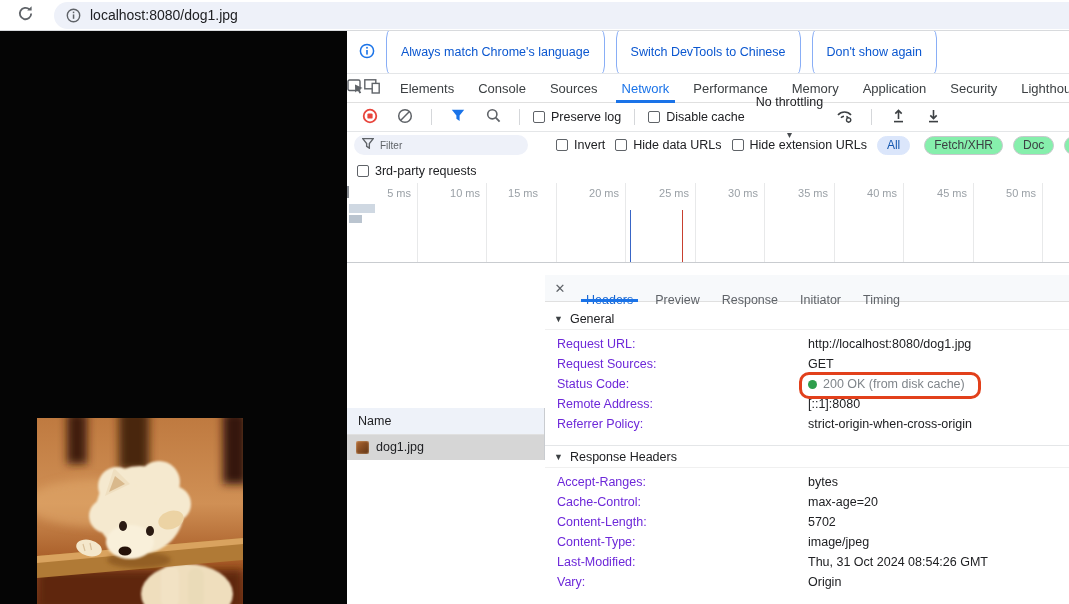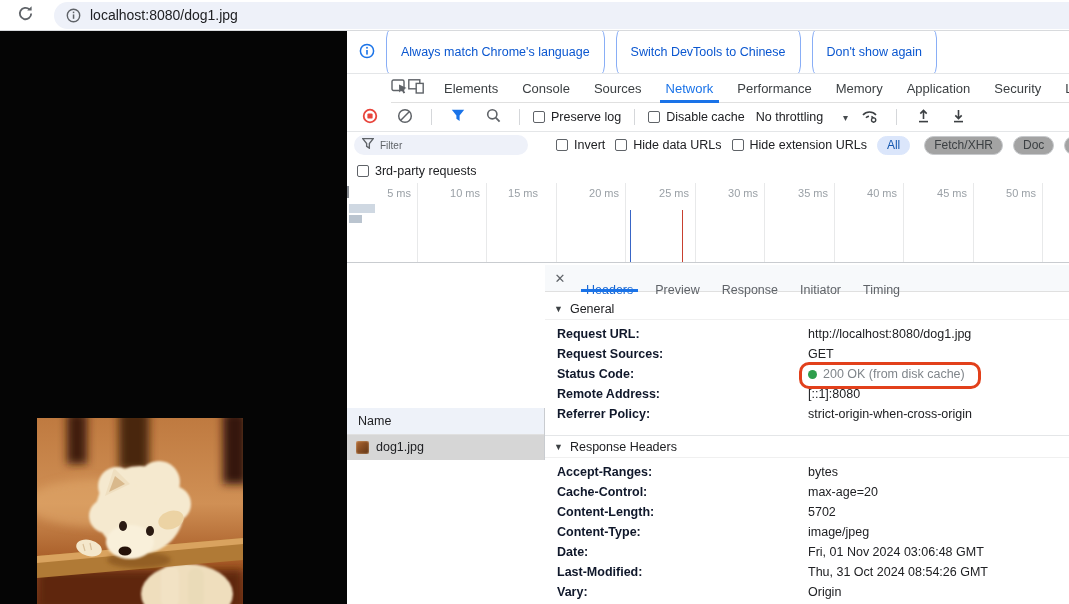--- a/index.html
+++ b/index.html
@@ -26,47 +26,47 @@
 
   
   .notif { height:43px; display:flex; align-items:center; border-bottom:1px solid #e4e6e8;
            padding-left:12px; white-space:nowrap; overflow:hidden; }
   .notif-text { font-size:13px; color:#202124; margin-left:8px; }
   .notif-btn { margin-left:11px; padding:21px 14px; font-size:12.5px; color:#0b57d0;
                border:1px solid #89aef6; border-radius:15px; background:#fff; cursor:pointer;
                white-space:nowrap; flex:0 0 auto; }
 
   
-  .dt-tabs { height:29px; display:flex; align-items:center; border-bottom:1px solid #e0e0e0;margin-left:44px; }
+  .dt-tabs { height:29px; display:flex; align-items:center; border-bottom:1px solid #e0e0e0; }
   .icon-btn { width:26px; height:24px; display:flex; align-items:center; justify-content:center; cursor:pointer; }
   .vdiv { width:1px; height:16px; background:#d5d7da; margin:0 4px; }
   .dt-tab { position:relative; height:29px; line-height:29px; padding:0 12px; font-size:13px;
             color:#3c4043; cursor:pointer; white-space:nowrap; }
   .dt-tab.active { color:#1a73e8; }
   .dt-tab.active::after { content:""; position:absolute; left:6px; right:6px; bottom:0;
             height:3px; background:#1a73e8; }
 
   
   .net-toolbar { height:29px; display:flex; align-items:center; gap:9px;
                  padding-left:10px; border-bottom:1px solid #e4e6e8; }
   .cb { display:inline-block; width:12px; height:12px; border:1.4px solid #5f6368;
         border-radius:2px; background:#fff; flex:0 0 auto; }
   .cb-label { display:flex; align-items:center; gap:6px; cursor:pointer; color:#202124; white-space:nowrap; }
-  .throttle { display:flex; align-items:center; gap:20px; cursor:pointer; margin-left:2px; }
+  .throttle { display:flex; align-items:center; gap:20px; cursor:pointer; margin-left:2px;flex-direction:column; }
   .caret { font-size:10px; color:#474b4f; }
 
   
   .filter-row { height:26px; display:flex; align-items:center; padding-left:7px; gap:10px; }
   .filter-pill { display:flex; align-items:center; width:188px; height:20px; background:#eef1f9;
                  border-radius:10px; padding:0 8px; }
   .filter-pill input { border:none; outline:none; background:transparent; font-size:10px;
                        color:#202124; width:140px; margin-left:6px; font-family:inherit; }
   .filter-pill input::placeholder { color:#5f6368; }
   .chip { height:19px; line-height:17px; padding:0 9px; border-radius:10px; border:1px solid #c7c9cc;
-          background:#a3a3a3; color:#3c4043; font-size:12px; cursor:pointer; white-space:nowrap; }
+          background:#86efac; color:#3c4043; font-size:12px; cursor:pointer; white-space:nowrap; }
   .chip.active { background:#dbe6fb; border-color:#dbe6fb; color:#1558b0; }
   .third-row { height:25px; display:flex; align-items:center; padding-left:10px; }
 
   
   .overview { position:relative; height:80px; border-bottom:1px solid #c9ccd0; overflow:hidden;
               cursor:col-resize; }
   .gridline { position:absolute; top:0; bottom:0; width:1px; background:#e8e9ea; }
   .tick { position:absolute; top:4px; width:60px; text-align:right; font-size:11px; color:#9aa0a6; }
   .marker-blue { position:absolute; top:27px; bottom:0; width:1px; background:#3865c6; }
   .marker-red  { position:absolute; top:27px; bottom:0; width:1px; background:#c8402f; }
@@ -94,21 +94,21 @@
   .d-tab { position:relative; height:27px; line-height:27px; padding:12px 11px; color:#5f6368;
            font-size:12.5px; cursor:pointer; }
   .d-tab.active { color:#1967d2; }
   .d-tab.active::after { content:""; position:absolute; left:6px; right:6px; bottom:0;
            height:2.5px; background:#1a73e8; }
   .detail-body { flex:1; overflow:hidden; padding-top:6px; }
   .section-head { height:22px; display:flex; align-items:center; gap:7px; padding-left:9px;
                   color:#202124; cursor:pointer; border-bottom:1px solid #f0f0f0; }
   .tri { font-size:9px; color:#3c4043; }
   .kv { display:flex; height:20px; align-items:center; padding-left:12px; }
-  .kv .k { width:251px; color:#0f172a; flex:0 0 auto;font-weight:bold; }
+  .kv .k { width:251px; color:#6d28d9; flex:0 0 auto; }
   .kv .v { color:#202124; white-space:nowrap; }
   .sec-split { border-top:1px solid #e4e6e8; margin-top:11px; }
   .status-wrap { position:relative; display:flex; align-items:center; gap:6px; color:#80868b; }
   .dot { width:9px; height:9px; border-radius:50%; background:#2e9e4c; flex:0 0 auto; }
   .red-box { position:absolute; left:-9px; top:-5px; width:182px; height:27px;
              border:3px solid #e2401b; border-radius:10px; pointer-events:none; }
 </style>
 </head>
 <body>
 
@@ -442,24 +442,20 @@
             </div>
             <div class="kv">
               <span class="k">Content-Length:</span>
               <span class="v">5702</span>
             </div>
             <div class="kv">
               <span class="k">Content-Type:</span>
               <span class="v">image/jpeg</span>
             </div>
             <div class="kv">
-              <span class="k">Date:</span>
-              <span class="v">Fri, 01 Nov 2024 03:06:48 GMT</span>
-            </div>
-            <div class="kv">
               <span class="k">Last-Modified:</span>
               <span class="v">Thu, 31 Oct 2024 08:54:26 GMT</span>
             </div>
             <div class="kv">
               <span class="k">Vary:</span>
               <span class="v">Origin</span>
             </div>
           </div>
         </div>
       </div>

